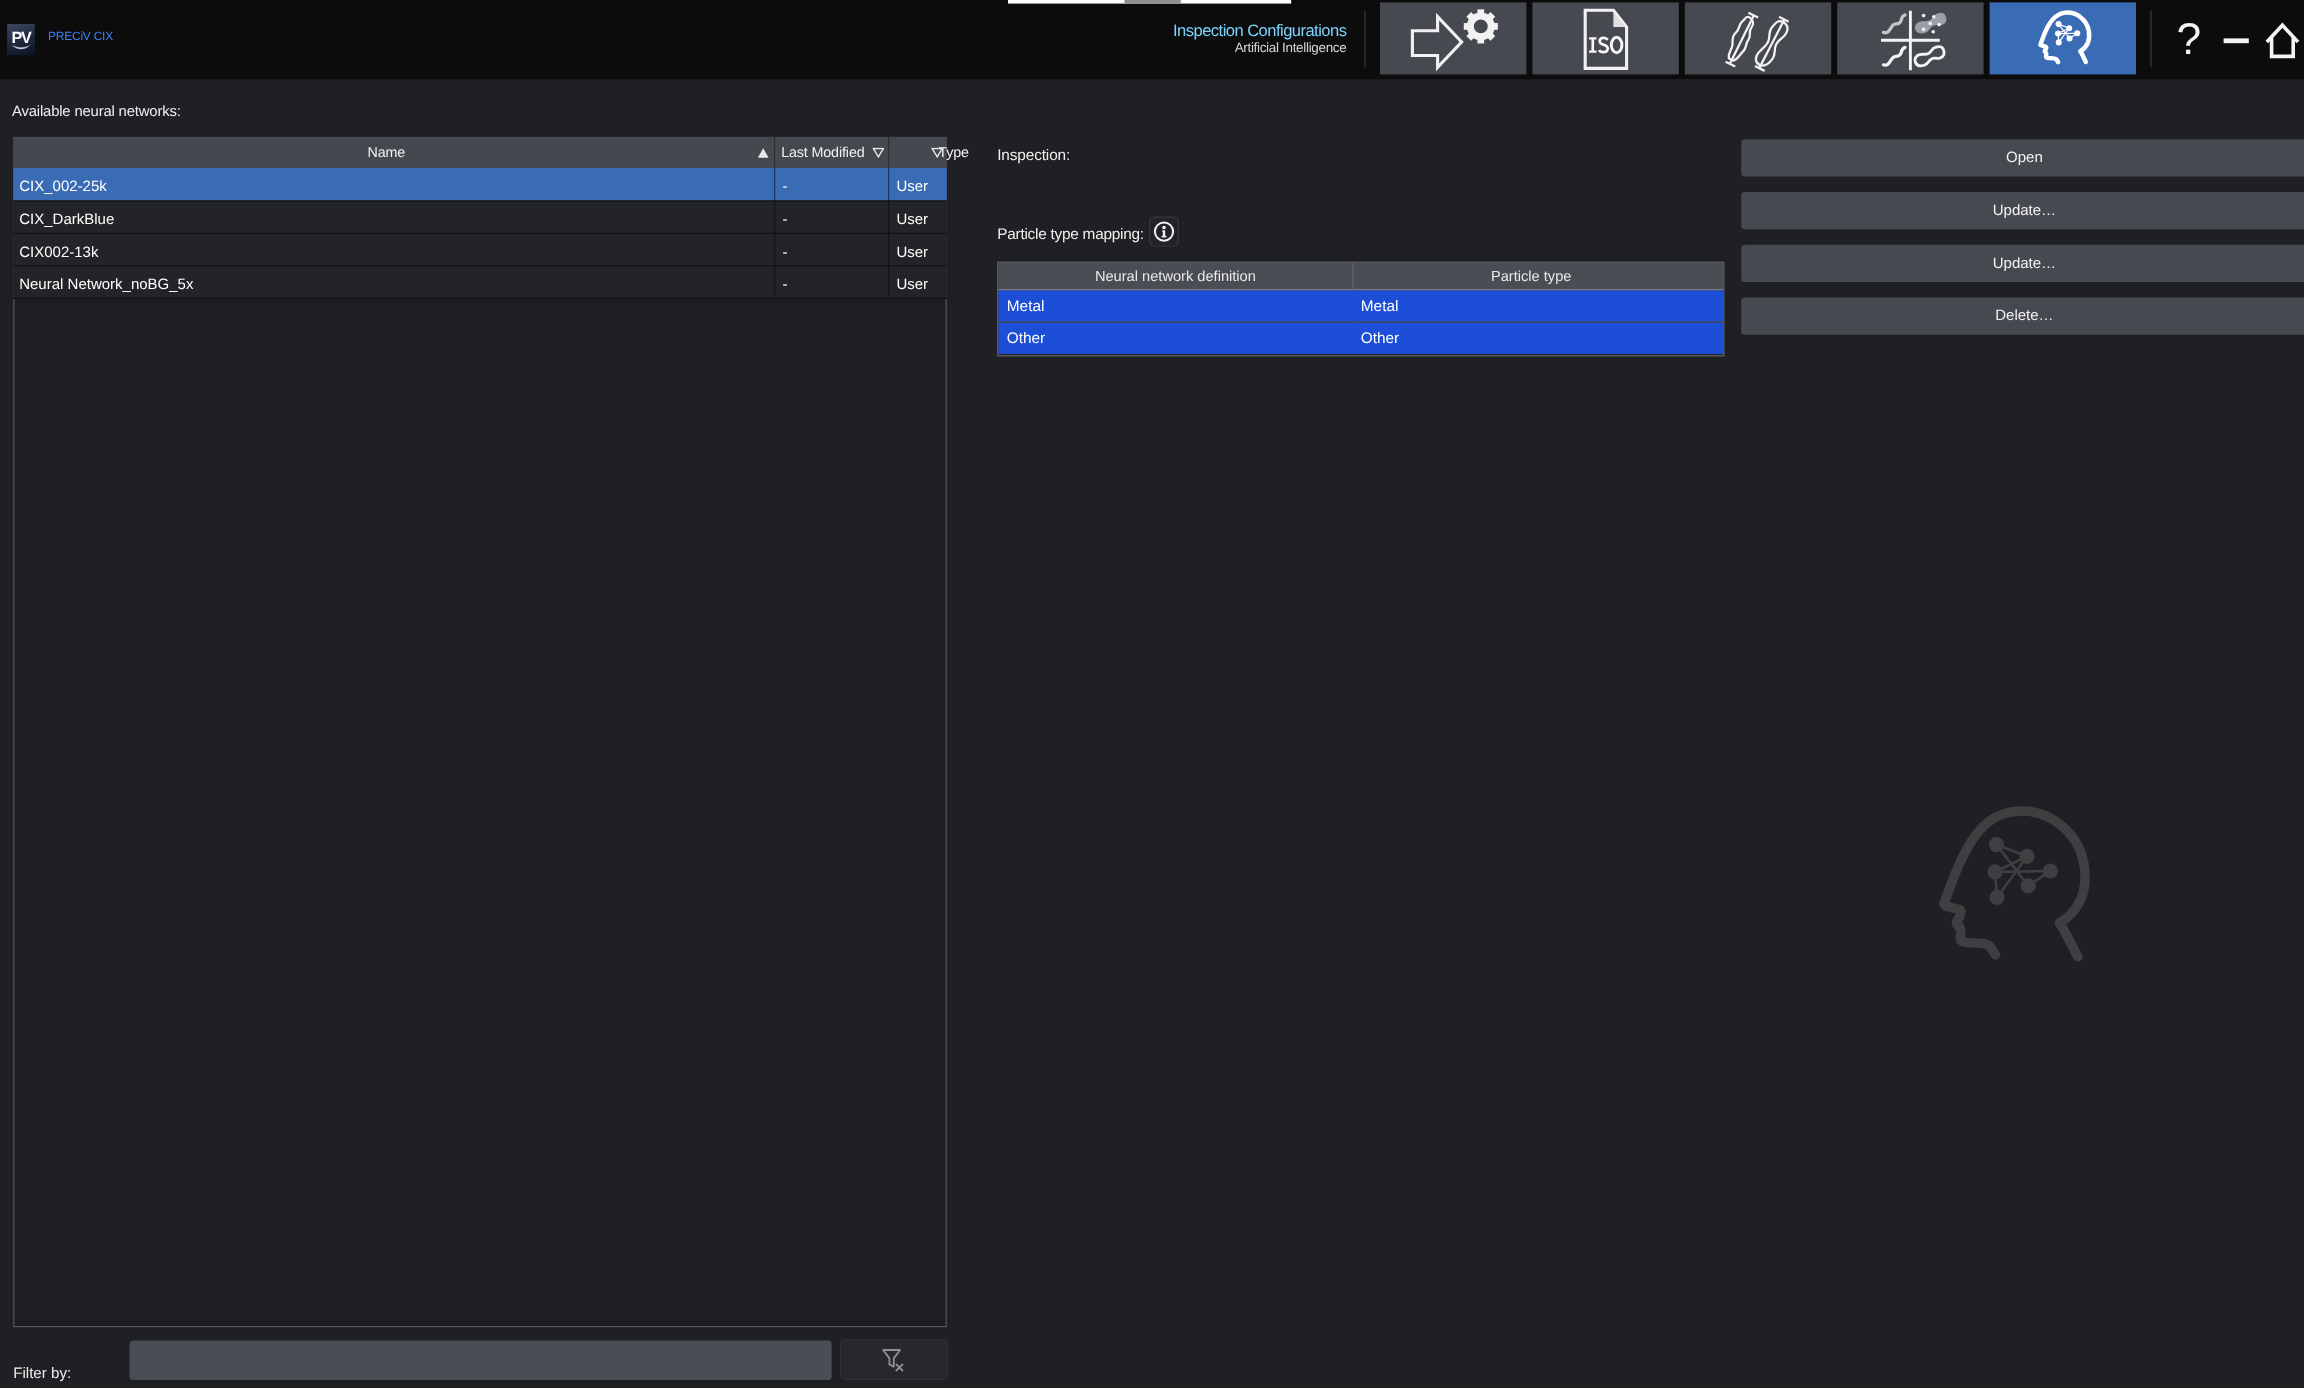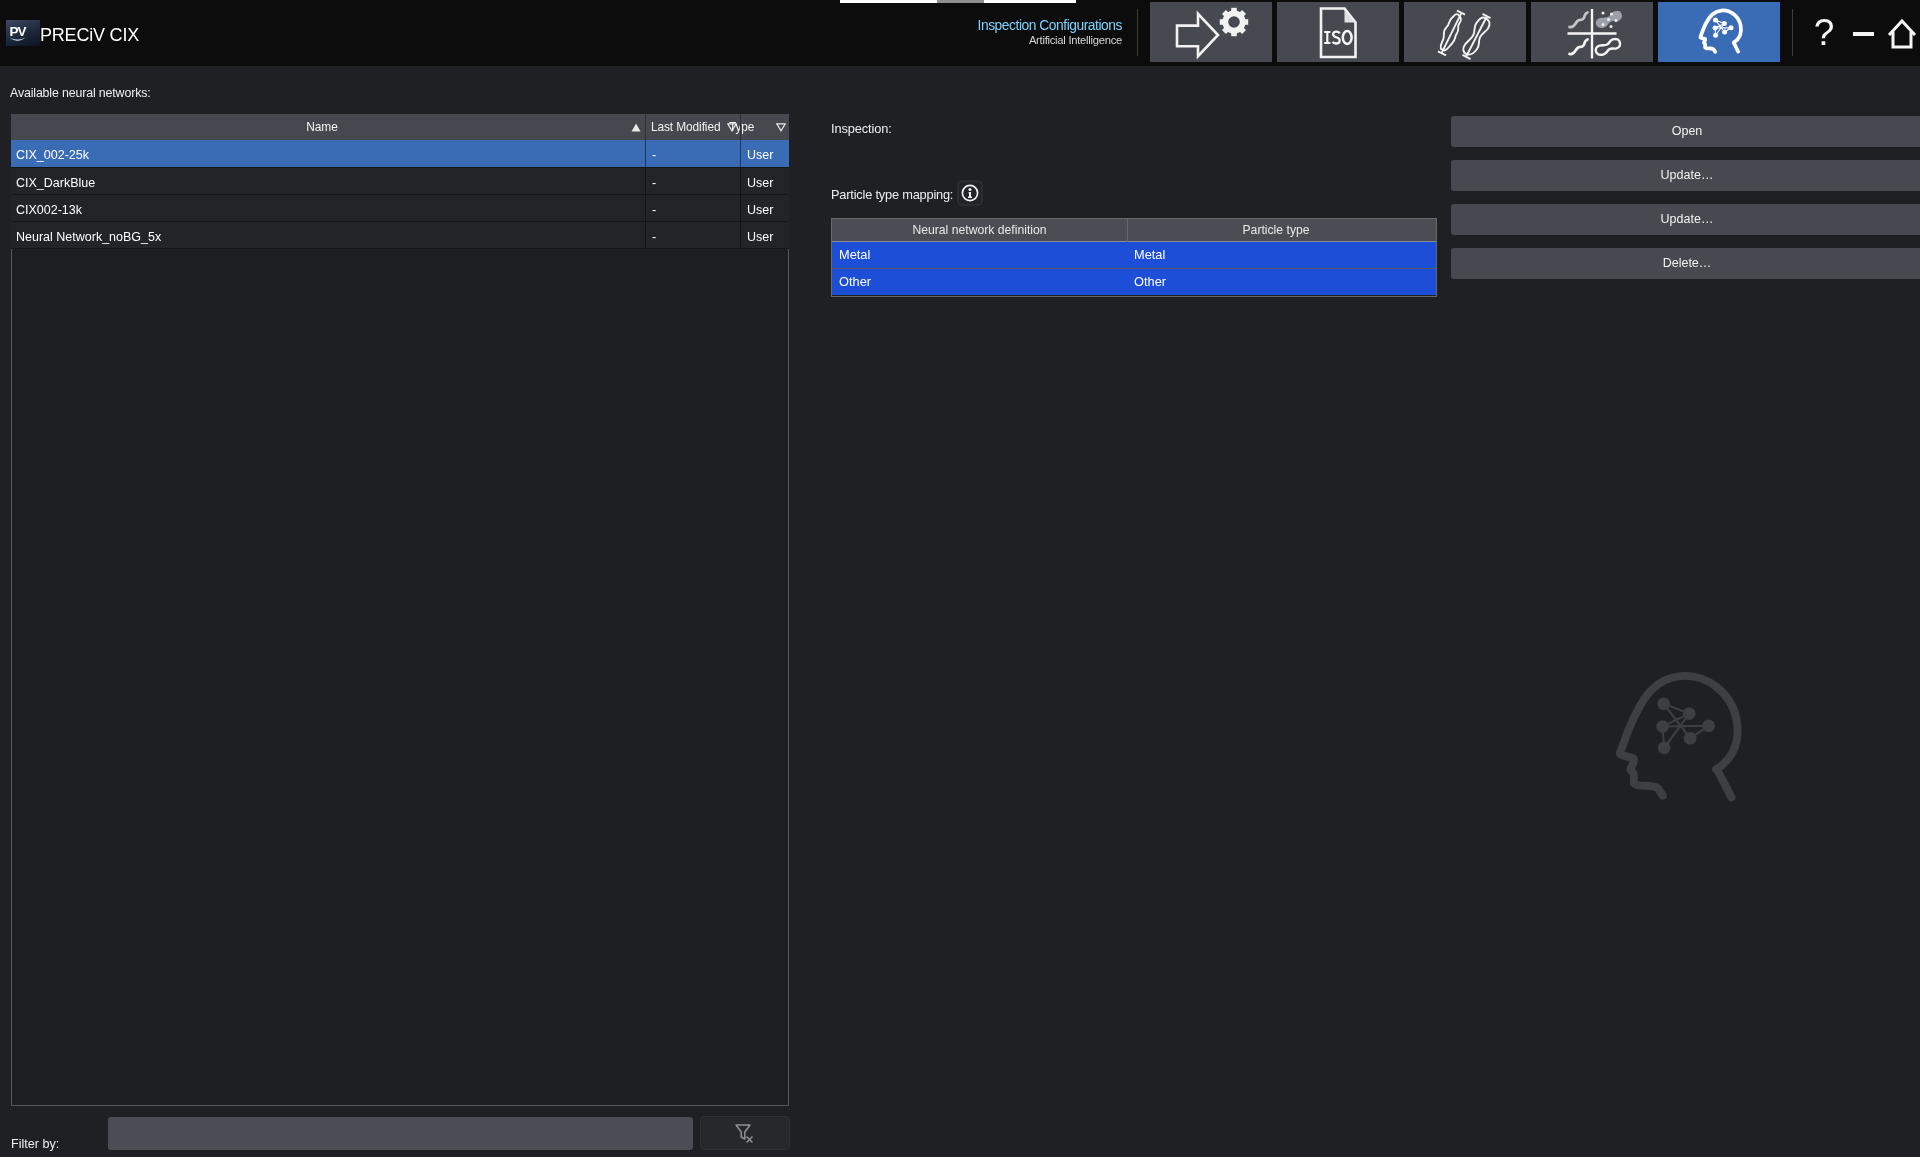--- a/index.html
+++ b/index.html
@@ -4,23 +4,23 @@
 <style>
   * { margin:0; padding:0; box-sizing:border-box; }
   html,body { width:1920px; height:1157px; overflow:hidden; }
   body { background:#1f2023; font-family:"Liberation Sans", sans-serif; color:#f0f0f0; position:relative; }
   .abs { position:absolute; }
 
   
   #topbar { position:absolute; left:0; top:0; width:1920px; height:66px; background:#0c0c0d; }
   #toptab { position:absolute; left:840px; top:0; width:236px; height:3px; background:#fefefe; }
   #toptabg { position:absolute; left:937px; top:0; width:47px; height:3px; background:#909090; }
-  #logo { position:absolute; left:6px; top:20px; width:34px; height:26px; border-radius:0;
+  #logo { position:absolute; left:6px; top:20px; width:23px; height:26px; border-radius:0;
           background:linear-gradient(160deg,#3e4a63 0%, #222c42 45%, #0b1322 100%); }
-  #appname { position:absolute; left:40px; top:25px; font-size:18px; letter-spacing:-0.2px; color:#ffffff; }
+  #appname { position:absolute; left:40px; top:25px; font-size:10px; letter-spacing:-0.2px; color:#3b82f6; }
   #hdr1 { position:absolute; right:798px; top:18px; font-size:13.8px; letter-spacing:-0.45px; color:#7dd3fc; }
   #hdr2 { position:absolute; right:798px; top:34px; font-size:11.2px; letter-spacing:-0.25px; color:#d6d6d6; }
   .vsep { position:absolute; top:9px; height:47px; width:1px; background:#3c3c3f; }
   .tbtn { position:absolute; top:2px; width:122px; height:60px; background:#46494f; }
   .tbtn.active { background:#3a6cb5; }
   #qmark { position:absolute; left:1809px; top:12px; width:30px; font-size:37px; color:#f4f4f4; text-align:center; font-weight:400;}
   #minim { position:absolute; left:1853px; top:32px; width:21px; height:4px; background:#f4f4f4; }
 
   
   #lblAvail { position:absolute; left:10px; top:86px; font-size:12.4px; letter-spacing:-0.15px; color:#efefef; }
@@ -84,21 +84,21 @@
     <path d="M7,13.5 L7,29 L25,29 L25,13.5" fill="none" stroke="#f4f4f4" stroke-width="3"></path>
   </svg>
 </div>
 
 <div id="lblAvail">Available neural networks:</div>
 
 <div id="tbl"></div>
 <div id="tblhead"></div>
 <div class="hcell" style="left:11px; width:622px; text-align:center;">Name</div>
 <div class="hcell" style="left:651px;">Last Modified</div>
-<div class="hcell" style="left:729px;">Type</div>
+<div class="hcell" style="left:782px;">Type</div>
 <svg class="abs" style="left:631px; top:123px;" width="10" height="9" viewBox="0 0 10 9">
     <path d="M5,0.5 L9.5,8.5 L0.5,8.5 Z" fill="#e8e8e8"></path>
   </svg>
 <svg class="abs" style="left:727px; top:123px;" width="10" height="9" viewBox="0 0 10 9">
     <path d="M0.8,0.8 L9.2,0.8 L5,7.8 Z" fill="none" stroke="#e8e8e8" stroke-width="1.2"></path>
   </svg>
 <svg class="abs" style="left:776px; top:123px;" width="10" height="9" viewBox="0 0 10 9">
     <path d="M0.8,0.8 L9.2,0.8 L5,7.8 Z" fill="none" stroke="#e8e8e8" stroke-width="1.2"></path>
   </svg>
 <div class="hsep" style="left:645px;"></div>

